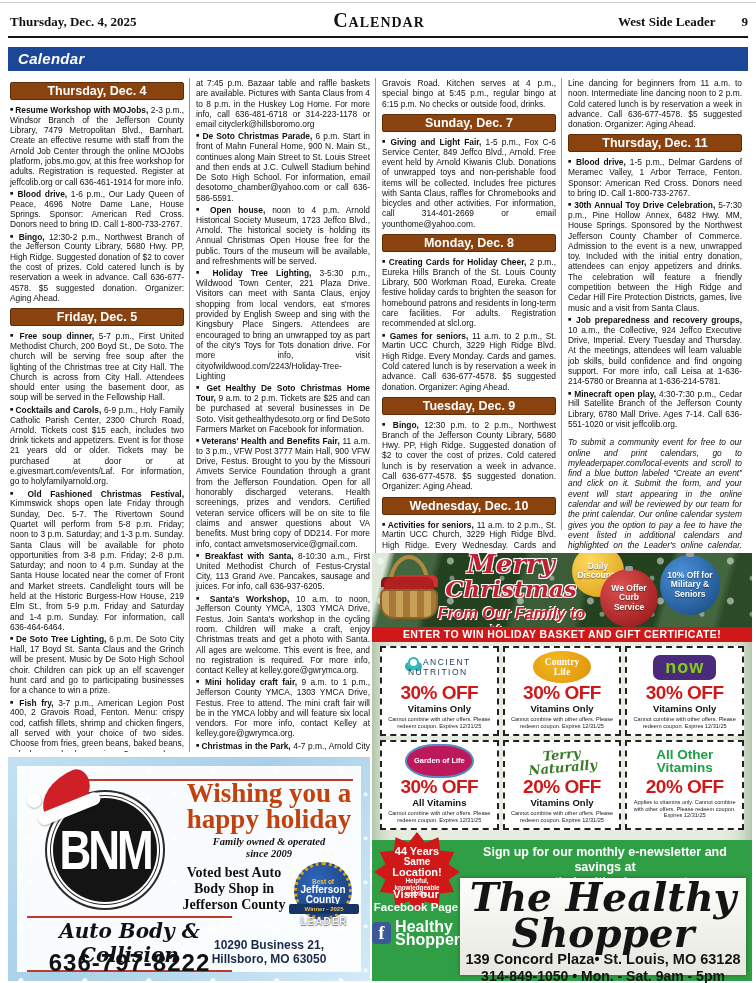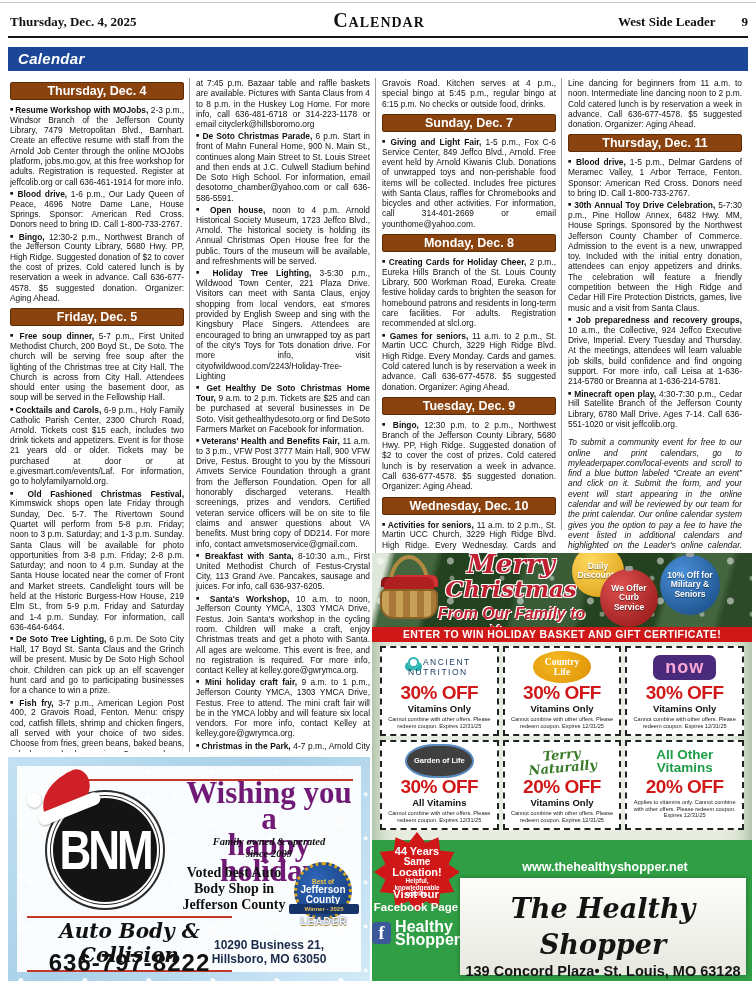--- a/index.html
+++ b/index.html
@@ -57,22 +57,22 @@
             border-radius:80% 20% 40% 60%/90% 40% 60% 10%;}
   .hat-brim{position:absolute;left:4px;top:28px;width:66px;height:13px;background:#fff;
             border-radius:7px;box-shadow:0 1px 2px rgba(0,0,0,.3);}
   .hat-pom{position:absolute;left:0;top:6px;width:15px;height:15px;background:#fff;border-radius:50%;
            box-shadow:0 1px 2px rgba(0,0,0,.3);}
   .bnm-script{position:absolute;left:10px;top:150px;width:205px;text-align:center;
               font-family:"DejaVu Serif",serif;font-style:italic;font-weight:bold;font-size:20px;
               border-top:2px solid #c0392b;border-bottom:2px solid #c0392b;padding:1px 0 3px;}
   .bnm-phone{position:absolute;left:10px;top:183px;width:205px;text-align:center;font-weight:bold;
              font-size:24px;letter-spacing:1px;}
-  .bnm-head{position:absolute;left:162px;top:14px;width:180px;text-align:center;color:#701a75;
-            font-family:"Liberation Serif",serif;font-weight:bold;font-size:31px;line-height:26px;}
+  .bnm-head{position:absolute;left:162px;top:14px;width:180px;text-align:center;color:#c2410c;
+            font-family:"Liberation Serif",serif;font-weight:bold;font-size:27px;line-height:26px;}
   .bnm-family{position:absolute;left:162px;top:70px;width:180px;text-align:center;
               font-family:"Liberation Serif",serif;font-style:italic;font-weight:bold;font-size:10.5px;
               line-height:12px;}
   .bnm-voted{position:absolute;left:164px;top:99px;width:106px;text-align:center;
              font-family:"Liberation Serif",serif;font-weight:bold;font-size:14px;line-height:16px;}
   .bnm-badge{position:absolute;left:272px;top:96px;width:70px;height:72px;text-align:center;}
   .badge-circle{position:absolute;left:5px;top:0;width:58px;height:58px;border-radius:50%;
                 background:radial-gradient(circle at 35% 30%,#2f66ba,#143a74);
                 border:3px dotted #d9a520;box-sizing:border-box;color:#fff;
                 display:flex;flex-direction:column;align-items:center;justify-content:center;}
@@ -133,35 +133,35 @@
   .c-fine{font-size:5.6px;line-height:6.6px;color:#222;margin-top:2px;}
   .lg{display:inline-block;}
   .l-ancient-nutrition{color:#173a5e;font-weight:normal;font-size:8.5px;letter-spacing:1.5px;
                        line-height:9.5px;text-align:left;}
   .l-ancient-nutrition::before{content:"";display:inline-block;width:7px;height:7px;
       border:2px solid #2ab3b0;border-radius:50%;margin-right:4px;vertical-align:middle;
       box-shadow:-4px 4px 0 -1px #2ab3b0,4px 4px 0 -1px #2ab3b0;}
   .l-country-life{background:radial-gradient(circle at 40% 30%,#f5b821,#dd9205);color:#fff;
                   font-family:"Liberation Serif",serif;font-weight:bold;font-size:9.5px;
                   line-height:10px;border-radius:48% 48% 50% 50%;padding:6px 12px;}
-  .l-now{background:#4a2a7a;color:#f9a8d4;font-weight:bold;font-size:18px;border-radius:7px;
+  .l-now{background:#4a2a7a;color:#84cc16;font-weight:bold;font-size:18px;border-radius:7px;
          padding:2px 12px;letter-spacing:1px;}
-  .l-garden-of-life{background:#404040;color:#fff;font-size:7.5px;font-weight:bold;line-height:8px;
+  .l-garden-of-life{background:#be185d;color:#fff;font-size:7.5px;font-weight:bold;line-height:8px;
                     border-radius:50%/58%;padding:11px 7px;border:2px solid #5a8ac0;}
   .l-terry-naturally{color:#3a7a28;font-family:"DejaVu Serif",serif;font-style:italic;
                      font-weight:bold;font-size:13px;line-height:12.5px;transform:rotate(-5deg);}
   .l-all-other-vitamins{color:#1e9e46;font-weight:bold;font-size:13.5px;line-height:13.5px;}
   .hs-bottom{position:absolute;top:287px;left:0;right:0;bottom:0;background:#2f9e44;}
   .hs-signup{position:absolute;top:5px;left:92px;right:6px;color:#fff;font-weight:bold;
              font-size:12.5px;line-height:15px;text-align:center;}
   .hs-panel{position:absolute;top:38px;left:88px;right:6px;bottom:6px;
             background:linear-gradient(#fdfdfa,#e7e7e0);box-shadow:0 0 4px rgba(0,0,0,.35);
             text-align:center;}
-  .hs-name{margin-top:13px;font-family:"DejaVu Serif",serif;font-style:italic;font-weight:bold;
-           font-size:27px;line-height:36px;color:#141414;}
+  .hs-name{margin-top:1px;font-family:"DejaVu Serif",serif;font-style:italic;font-weight:bold;
+           font-size:39px;line-height:36px;color:#141414;}
   .hs-addr1{font-weight:bold;font-size:14.5px;line-height:17px;color:#141414;}
   .hs-addr2{font-weight:bold;font-size:14px;line-height:17px;color:#141414;}
   .hs-fb{position:absolute;top:48px;left:0;width:88px;color:#fff;text-align:center;font-weight:bold;}
   .fb-visit{font-size:11.5px;line-height:13px;margin-bottom:6px;}
   .fb-row{display:flex;align-items:center;justify-content:center;gap:4px;}
   .fb-icon{width:22px;height:22px;background:#3b5998;border-radius:4px;color:#fff;
            font-family:"Liberation Serif",serif;font-weight:bold;font-size:18px;line-height:22px;}
   .fb-name{font-size:16px;line-height:13px;text-align:left;}
   .hs-star{position:absolute;top:-8px;left:2px;width:86px;height:80px;background:#d01818;
            clip-path:polygon(100% 50%,86.7% 59.8%,93.3% 75%,76.9% 76.9%,75% 93.3%,59.8% 86.7%,
@@ -353,21 +353,21 @@
         </div>
       </div>
     <div class="hs-bottom">
       <div class="hs-star">
         <span class="star-l1">44 Years</span>
         <span class="star-l2">Same</span>
         <span class="star-l1">Location!</span>
         <span class="star-sub">Helpful, knowledgeable service.</span>
       </div>
       <div class="hs-signup">
-        <br>
+        <span>Sign up for our monthly e-newsletter and savings at</span><br>
         <span>www.thehealthyshopper.net</span>
       </div>
       <div class="hs-fb">
         <div class="fb-visit">
           <span>Visit our</span><br>
           <span>Facebook Page</span>
         </div>
         <div class="fb-row">
           <div class="fb-icon">f</div>
           <div class="fb-name">

